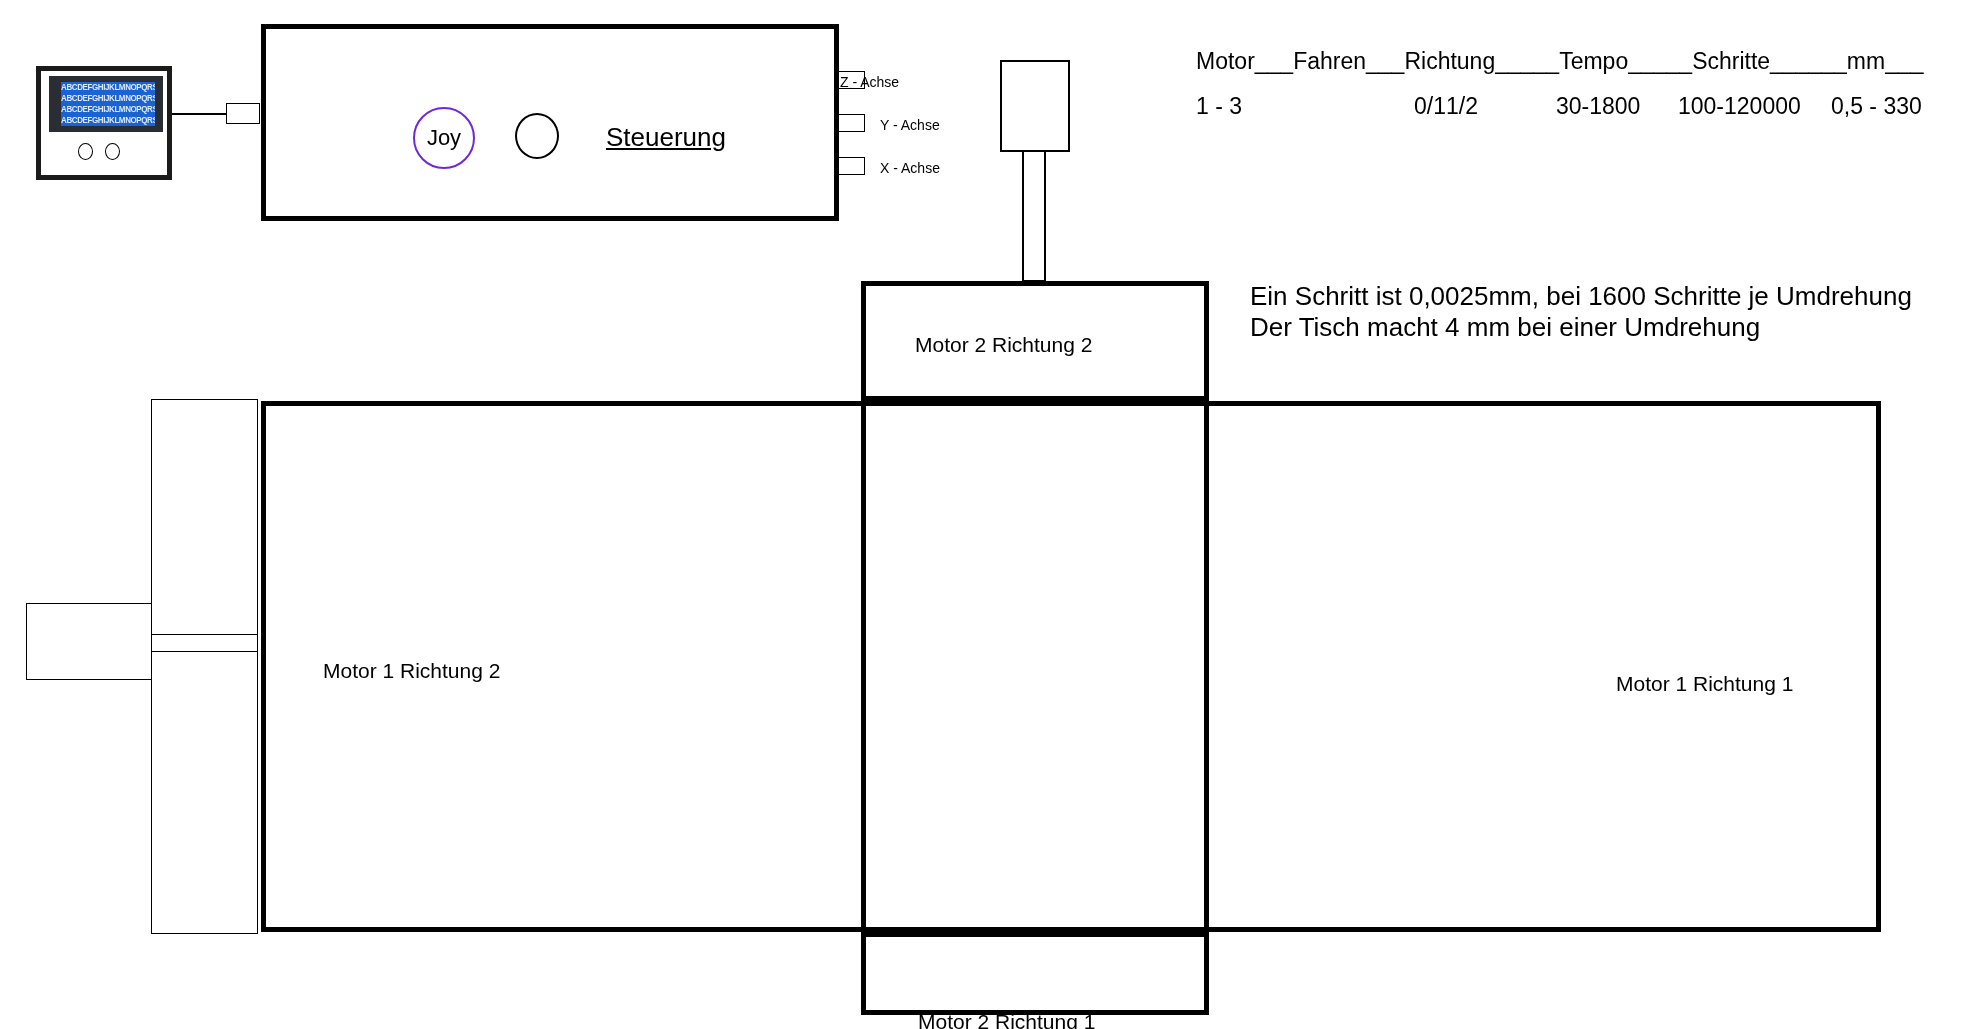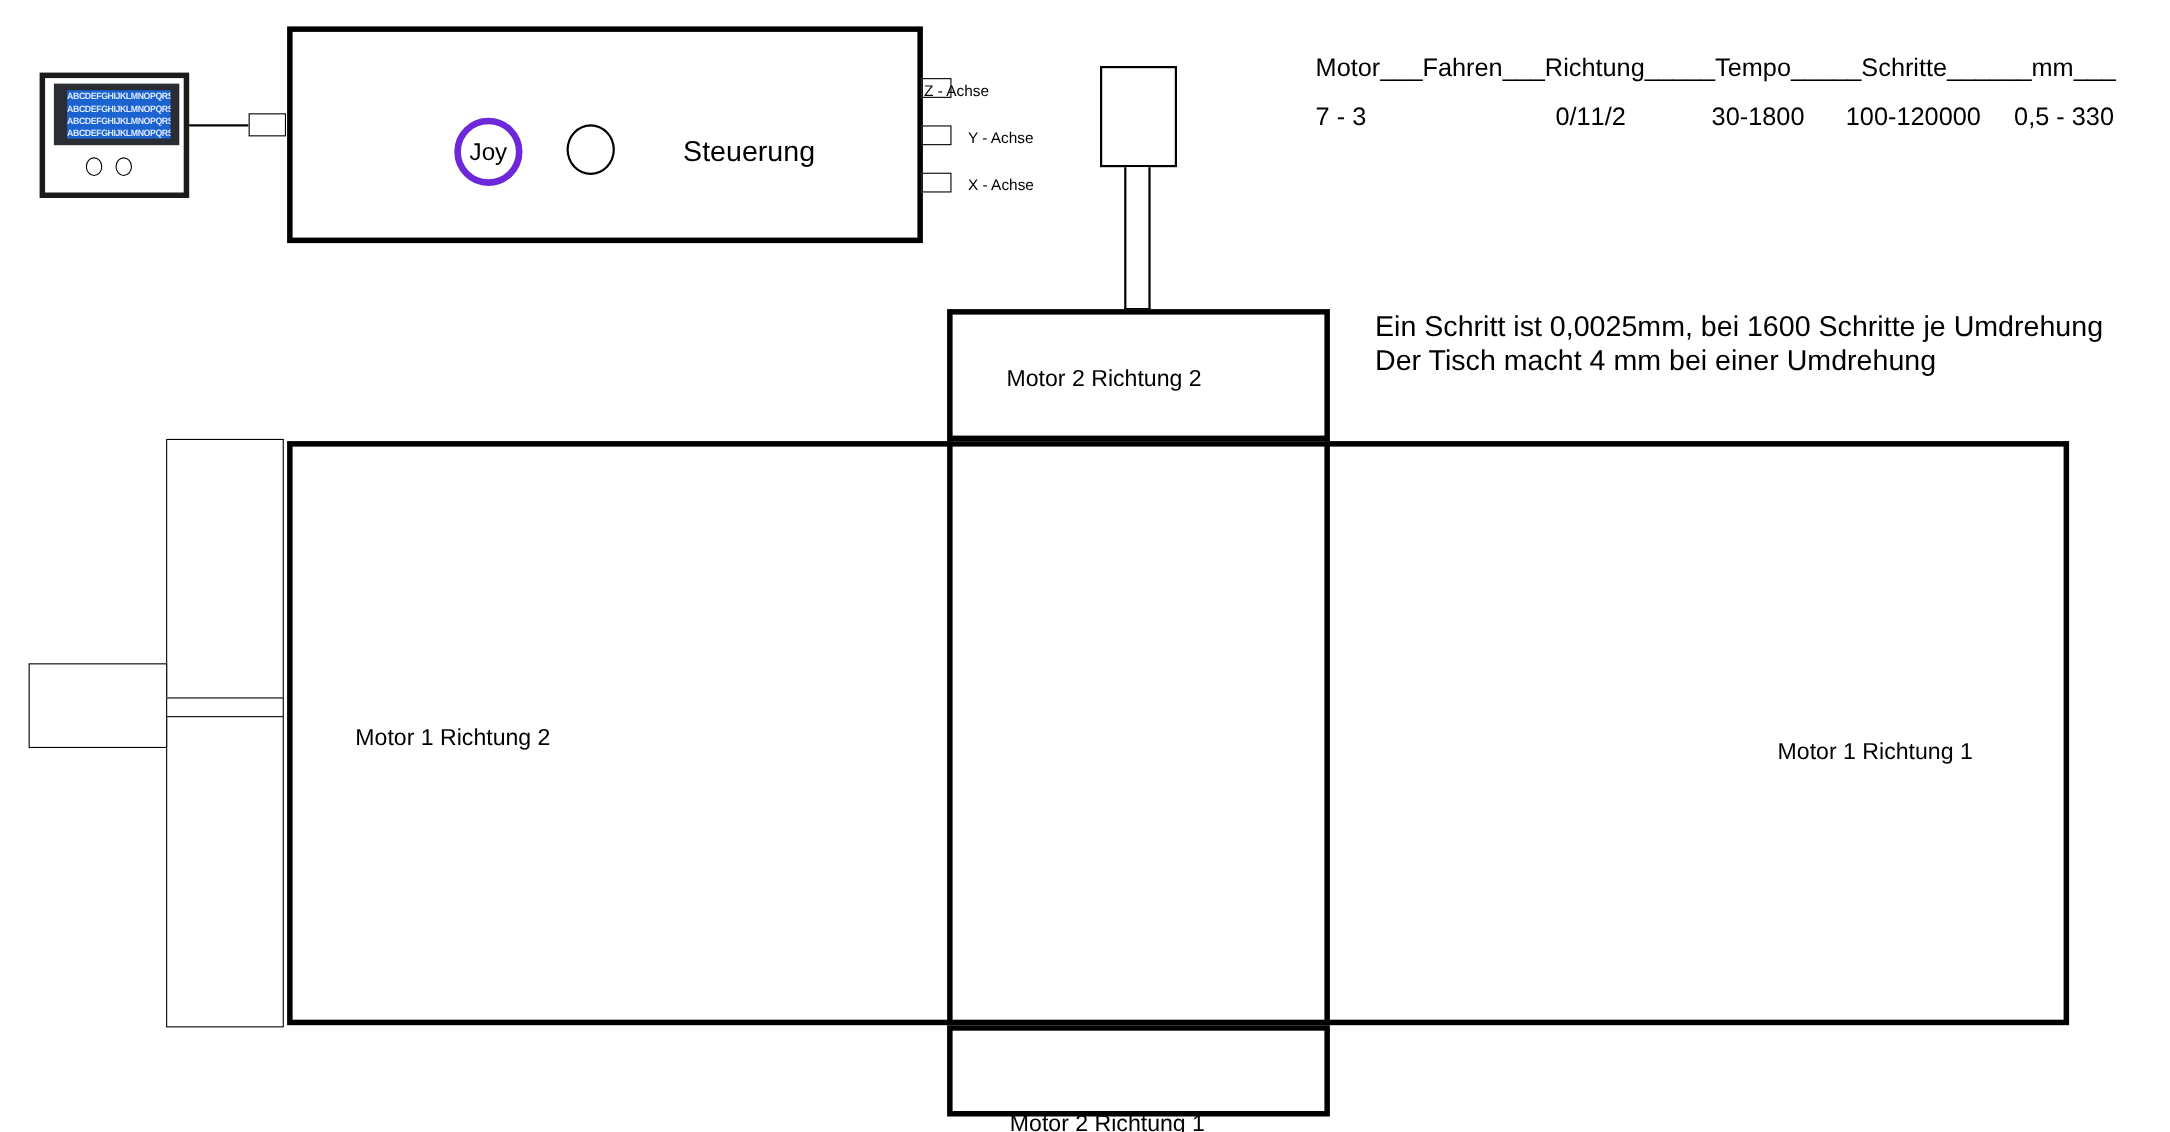--- a/index.html
+++ b/index.html
@@ -78,39 +78,40 @@
   #steuerung {
     left: 261px; top: 24px;
     width: 578px; height: 197px;
     border: 5px solid #000;
     background: #fff;
     box-sizing: border-box;
   }
   #joy-circle {
     left: 147px; top: 78px;
     width: 62px; height: 62px;
-    border: 6px solid #6d28d9;
+    border: 2px solid #6d28d9;
     border-radius: 50%;
     background: #fff;
     box-sizing: border-box;
     display: flex; align-items: center; justify-content: center;
     font-size: 22px;
   }
   #aux-circle {
     left: 249px; top: 84px;
     width: 44px; height: 46px;
     border: 2px solid #000;
     border-radius: 50%;
     background: #fff;
     box-sizing: border-box;
   }
   #steuerung-label {
-    left: 355px; top: 93px;
+    left: 340px; top: 93px;
     font-size: 26px;
     white-space: nowrap;
+    text-decoration: underline;
   }
 
   
   .axis-port {
     width: 27px; height: 18px;
     border: 1.8px solid #000;
     background: #fff;
     box-sizing: border-box;
   }
   .axis-label {
@@ -273,21 +274,21 @@
 
   <div class="abs" id="m2-lower"></div>
   <div class="abs box-label" style="left:918px; top:962px;margin-top:48px;">Motor 2  Richtung 1</div>
 
   <div class="abs box-label" style="left:323px; top:659px;">Motor 1  Richtung 2</div>
   <div class="abs box-label" style="left:1616px; top:672px;">Motor 1  Richtung 1</div>
 
   <div class="abs" id="excel-block">
     <div id="excel-header">Motor___Fahren___Richtung_____Tempo_____Schritte______mm___</div>
     <div id="excel-values">
-      <span class="ev" style="width:112px;">7 - 3</span><span class="ev" style="width:138px;text-align:right;">0/1</span><span class="ev" style="width:110px;">1/2</span><span class="ev" style="width:122px;">30-1800</span><span class="ev" style="width:153px;">100-120000</span><span class="ev">0,5 - 330</span>
+      <span class="ev" style="width:112px;">1 - 3</span><span class="ev" style="width:138px;text-align:right;">0/1</span><span class="ev" style="width:110px;">1/2</span><span class="ev" style="width:122px;">30-1800</span><span class="ev" style="width:153px;">100-120000</span><span class="ev">0,5 - 330</span>
     </div>
   </div>
 
   <div class="abs" id="note-block">
     <div class="note-line">Ein Schritt ist 0,0025mm, bei 1600 Schritte je Umdrehung</div>
     <div class="note-line">Der Tisch macht 4 mm bei einer Umdrehung</div>
   </div>
 
 </div>
 

